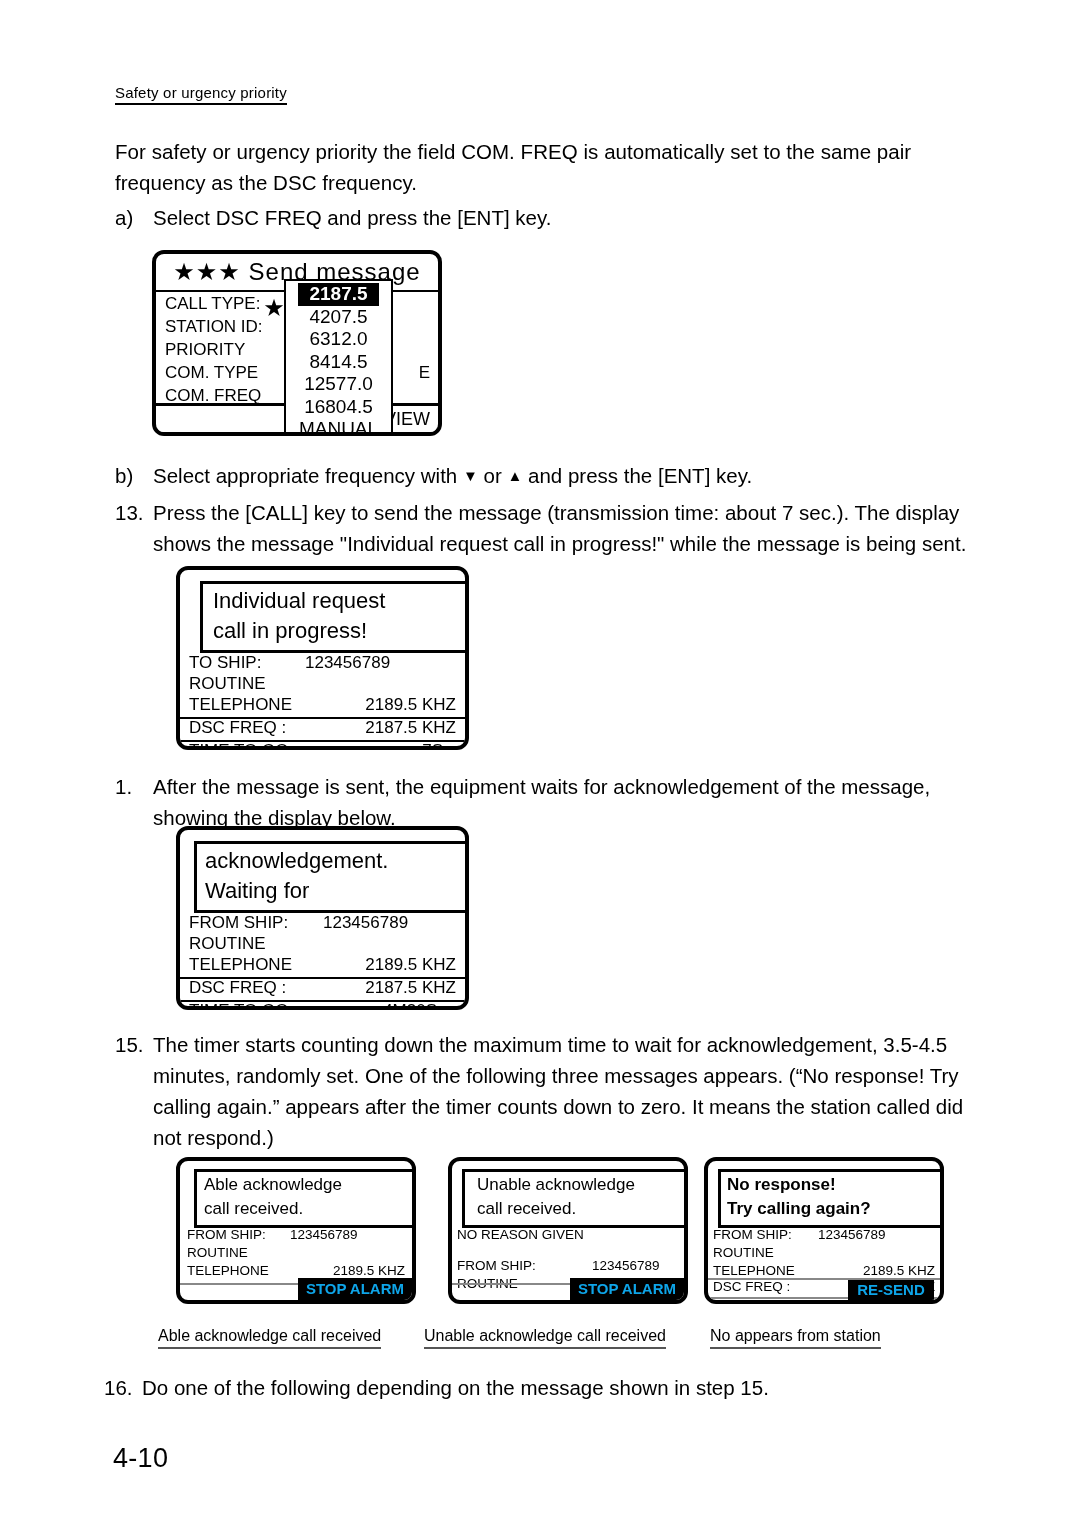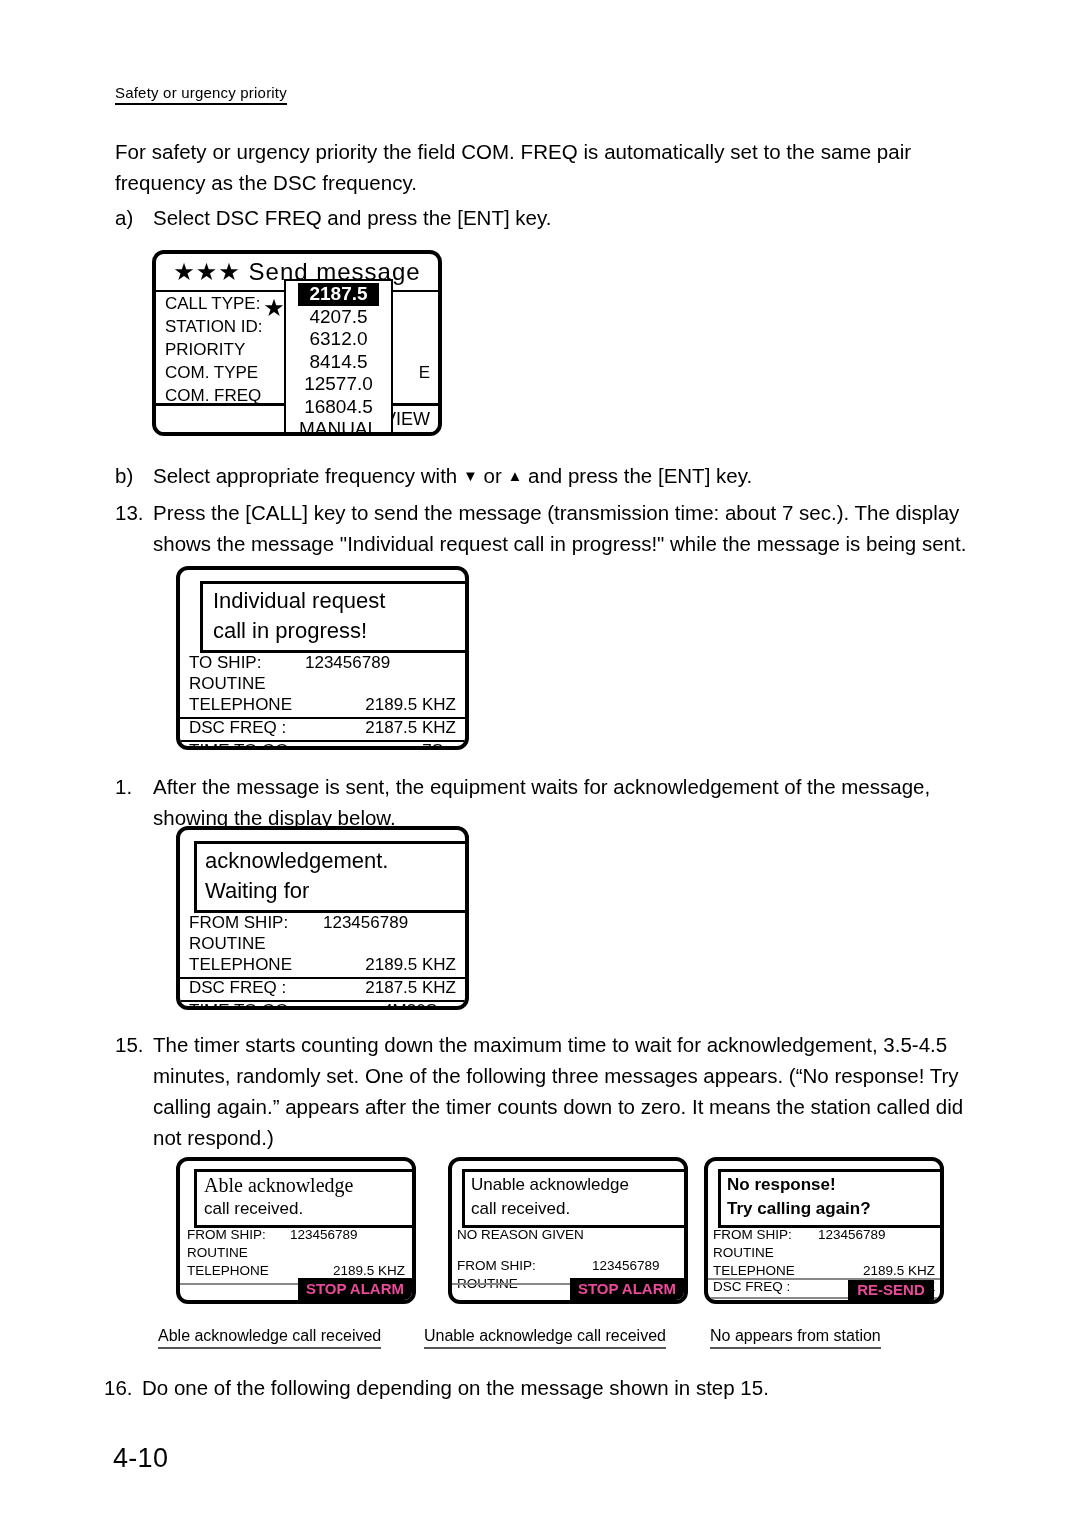--- a/index.html
+++ b/index.html
@@ -179,21 +179,21 @@
   .frow .fv { position: absolute; }
   .hline {
     position: absolute;
     left: 0; right: 0;
     height: 2px;
     background: #000;
   }
   .btn-inv {
     position: absolute;
     background: #000;
-    color: #ec4899;
+    color: #0ea5e9;
     font-weight: bold;
     text-align: center;
     white-space: nowrap;
   }
 
   
   #panel-individual { left: 152px; top: 566px; width: 293px; height: 184px; }
   #panel-waiting    { left: 152px; top: 826px; width: 293px; height: 184px; }
 
   
@@ -351,21 +351,21 @@
   </div>
 
   <div class="liststep step-15">
     <span class="num">15.</span>
     <span class="txt">The timer starts counting down the maximum time to wait for acknowledgement, 3.5-4.5 minutes, randomly set. One of the following three messages appears. (“No response! Try calling again.” appears after the timer counts down to zero. It means the station called did not respond.)</span>
   </div>
 
   <div class="lcd stat" id="panel-able">
     <div class="msgbox-shadow" style="left:21px; top:14px; width:210px; height:52px;"></div>
     <div class="msgbox" style="left:14px; top:8px; width:210px; height:52px; padding:1px 0 0 7px;">
-      <div class="ml" style="font-size:20px;line-height:24px;font-family:Liberation Serif, serif;">Able acknowledge</div>
+      <div class="ml" style="font-size:17px;line-height:24px;">Able acknowledge</div>
       <div class="ml" style="font-size:17px;line-height:24px;">call received.</div>
     </div>
 
     <div class="frow" style="top:66px;font-size:13.5px;">
       <span class="fl" style="left:7px;">FROM SHIP:</span>
       <span class="fv" style="left:110px;">123456789</span>
     </div>
     <div class="frow" style="top:84px;font-size:13.5px;">
       <span class="fl" style="left:7px;">ROUTINE</span>
     </div>
@@ -373,21 +373,21 @@
       <span class="fl" style="left:7px;">TELEPHONE</span>
       <span class="fv" style="right:7px;">2189.5 KHZ</span>
     </div>
     <div class="hline" style="top:122px;background:#888;"></div>
     <div class="btn-inv" style="right:0px; bottom:0px; width:114px; height:22px; line-height:22px; font-size:15px;">STOP ALARM</div>
   </div>
   <div class="caption" id="cap-able">Able acknowledge call received</div>
 
   <div class="lcd stat" id="panel-unable">
     <div class="msgbox-shadow" style="left:17px; top:14px; width:222px; height:52px;"></div>
-    <div class="msgbox" style="left:10px; top:8px; width:222px; height:52px; padding:1px 0 0 6px;">
+    <div class="msgbox" style="left:10px; top:8px; width:222px; height:52px; padding:1px 0 0 12px;">
       <div class="ml" style="font-size:17px;line-height:24px;">Unable acknowledge</div>
       <div class="ml" style="font-size:17px;line-height:24px;">call received.</div>
     </div>
 
     <div class="frow" style="top:66px;font-size:13.5px;">
       <span class="fl" style="left:5px;">NO REASON GIVEN</span>
     </div>
     <div class="frow" style="top:97px;font-size:13.5px;">
       <span class="fl" style="left:5px;">FROM SHIP:</span>
       <span class="fv" style="left:140px;">123456789</span>

